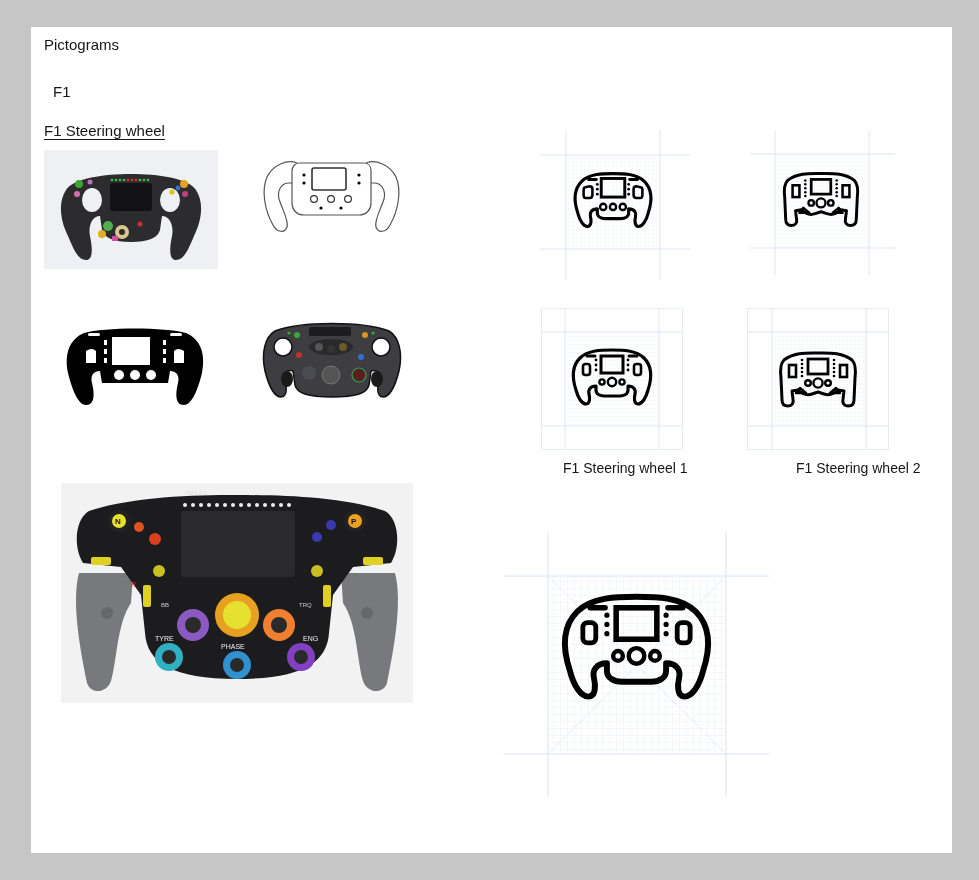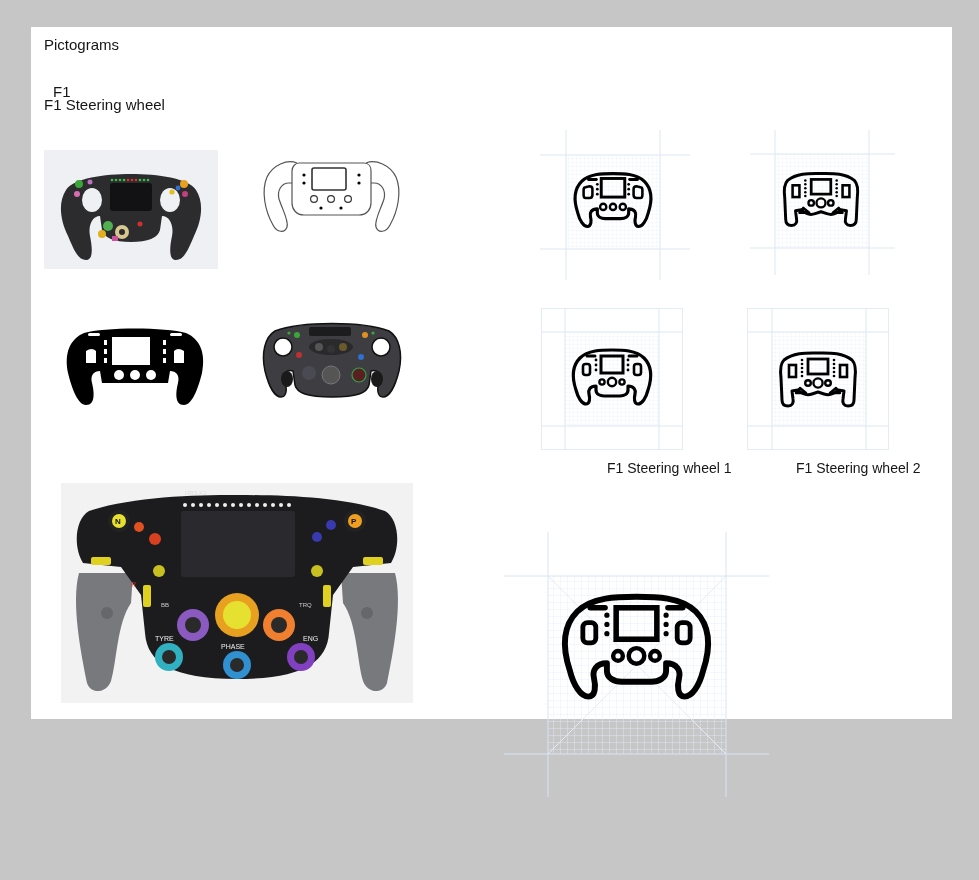--- a/index.html
+++ b/index.html
@@ -1,22 +1,22 @@
 <!DOCTYPE html>
 <html><head>
 <meta charset="utf-8">
 <style>
   html, body { margin:0; padding:0; }
   body { width:979px; height:880px; background:#c6c6c6; position:relative; overflow:hidden;
          font-family:"Liberation Sans", "DejaVu Sans", sans-serif; }
-  .page { position:absolute; left:31px; top:27px; width:921px; height:692px; background:#ffffff; }
+  .page { position:absolute; left:31px; top:27px; width:921px; height:826px; background:#ffffff; }
   .abs { position:absolute; }
   .title { left:13px; top:9px; font-size:15px; color:#161616; }
   .section { left:22px; top:56px; font-size:15px; color:#161616; }
-  .link { left:13px; top:69px; font-size:15px; color:#161616; text-underline-offset:3px; cursor:pointer; }
+  .link { left:13px; top:95px; font-size:15px; color:#161616; text-decoration:underline; text-underline-offset:3px; cursor:pointer; }
   .caption { font-size:14px; color:#161616; white-space:nowrap; }
   .photo-bg { background:#eef0f4; }
   .gridbox { position:absolute; }
   svg { display:block; }
 </style>
 </head>
 <body>
 
 <svg width="0" height="0" style="position:absolute">
   <defs>
@@ -287,21 +287,21 @@
       <rect x="24" y="24" width="94" height="94" fill="url(#fine)"></rect>
       <line x1="24" y1="0" x2="24" y2="142" stroke="#dce7f4"></line>
         <line x1="118" y1="0" x2="118" y2="142" stroke="#dce7f4"></line>
       <line x1="0" y1="24" x2="142" y2="24" stroke="#dce7f4"></line>
         <line x1="0" y1="118" x2="142" y2="118" stroke="#dce7f4"></line>
       <g transform="translate(21,20) scale(1)">
           <use href="#wheel1b"></use>
         </g>
     </svg>
   </div>
-  <div class="abs caption" style="left:532px;top:433px;margin-left:44px;">F1 Steering wheel 1</div>
+  <div class="abs caption" style="left:532px;top:433px;">F1 Steering wheel 1</div>
 
   <div class="gridbox" style="left:716px;top:281px;width:142px;height:142px;">
     <svg width="142" height="142" viewBox="0 0 142 142">
       <rect x="0.5" y="0.5" width="141" height="141" fill="none" stroke="#e4ecf6"></rect>
       <rect x="25" y="24" width="94" height="94" fill="url(#fine)"></rect>
       <line x1="25" y1="0" x2="25" y2="142" stroke="#dce7f4"></line>
         <line x1="119" y1="0" x2="119" y2="142" stroke="#dce7f4"></line>
       <line x1="0" y1="24" x2="142" y2="24" stroke="#dce7f4"></line>
         <line x1="0" y1="118" x2="142" y2="118" stroke="#dce7f4"></line>
       <g transform="translate(21,22) scale(1)">

